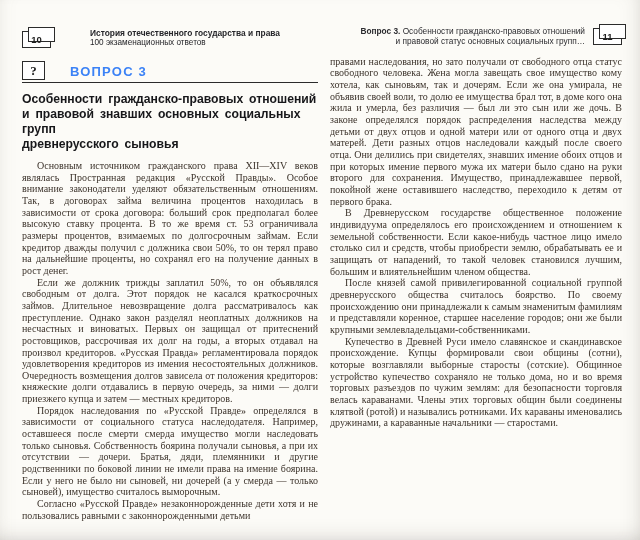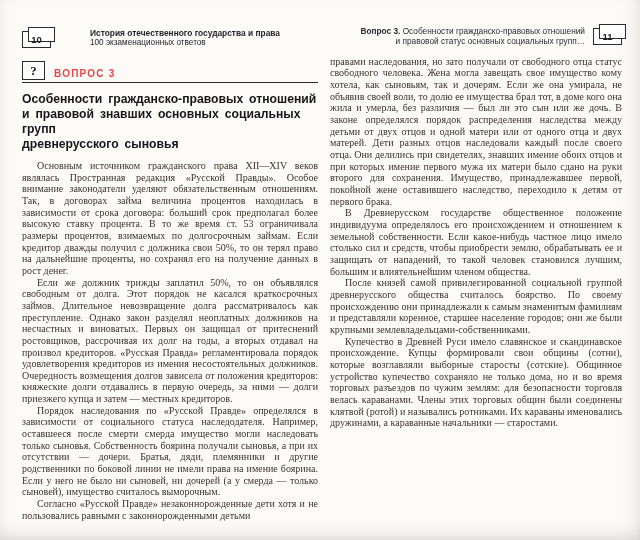--- a/index.html
+++ b/index.html
@@ -42,22 +42,22 @@
   .q-row{
     margin-top:11px;display:flex;align-items:flex-end;gap:9px;
     border-bottom:1.8px solid #2b2b2b;padding-bottom:2px;
   }
   .q-icon{
     width:21px;height:17px;background:#fff;border:1.8px solid #2b2b2b;
     display:flex;align-items:center;justify-content:center;
     font-family:"Liberation Serif", serif;font-weight:bold;font-size:13px;color:#1d1d1d;
   }
   .q-label{
-    font-family:"Liberation Sans", sans-serif;font-weight:bold;font-size:10px;
-    letter-spacing:1.2px;color:#ef4444;padding-bottom:1px;
+    font-family:"Liberation Sans", sans-serif;font-weight:bold;font-size:13px;
+    letter-spacing:1.2px;color:#3b82f6;padding-bottom:1px;margin-left:16px;
   }
 
   .chapter-title{
     margin-top:9px;
     font-family:"Liberation Sans", sans-serif;font-weight:bold;
     font-size:12.2px;line-height:15px;color:#17171a;word-spacing:2.5px;
   }
 
   .body-text{margin-top:8px;}
   .body-text p{

